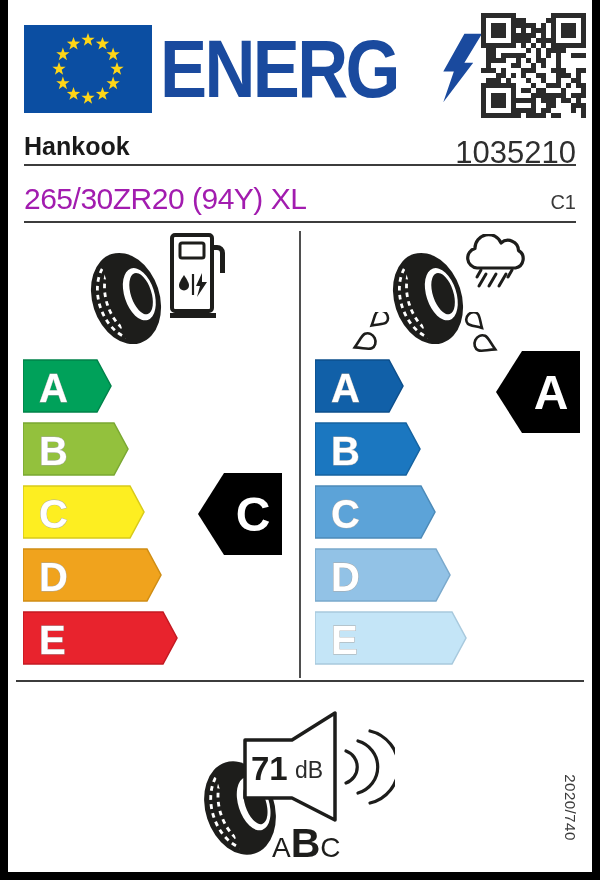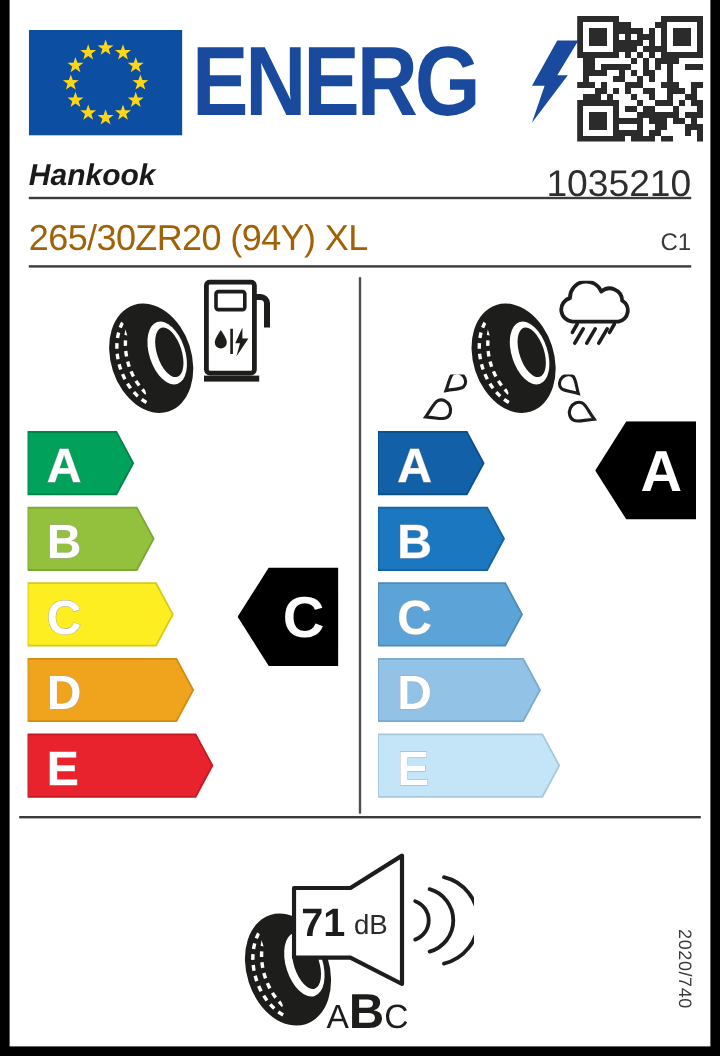--- a/index.html
+++ b/index.html
@@ -2,23 +2,23 @@
 <html><head>
 <meta charset="utf-8">
 <style>
   html,body{margin:0;padding:0;background:#fff;}
   .label{position:relative;width:600px;height:880px;background:#fff;overflow:hidden;
          font-family:"Liberation Sans",sans-serif;color:#1d1d1b;}
   .abs{position:absolute;}
   .edge{position:absolute;background:#000;}
   .hline{position:absolute;height:2px;background:#3c3c3c;}
   .vline{position:absolute;width:2px;background:#4f4f4f;}
-  .brand{font-size:25px;font-weight:bold;color:#1a1a1a;font-style:italic;}
+  .brand{font-size:25px;font-weight:bold;color:#1a1a1a;}
   .artnum{font-size:31px;color:#2e2e2e;}
-  .tyresize{font-size:30px;color:#a16207;letter-spacing:-0.5px;}
+  .tyresize{font-size:30px;color:#a21caf;letter-spacing:-0.5px;}
   .tyreclass{font-size:20px;color:#3a3a3a;margin-left:24px;}
   .energ{font-size:82px;font-weight:900;color:#1a4a9e;letter-spacing:-3px;
          transform:scaleX(0.86);transform-origin:left top;line-height:1;}
   .bar-letter{font-family:"Liberation Sans",sans-serif;font-weight:bold;font-size:40px;
               fill:#fff;stroke:#a8a8a8;stroke-width:0.8;paint-order:stroke;}
   .ind-letter{font-family:"Liberation Sans",sans-serif;font-weight:bold;font-size:48px;fill:#fff;}
   .noise-abc{display:flex;align-items:baseline;color:#1d1d1b;}
   .noise-abc .sm{font-size:28px;}
   .noise-abc .bg{font-size:41px;font-weight:bold;}
   .reg{font-size:15px;color:#3a3a3a;width:104px;text-align:center;

